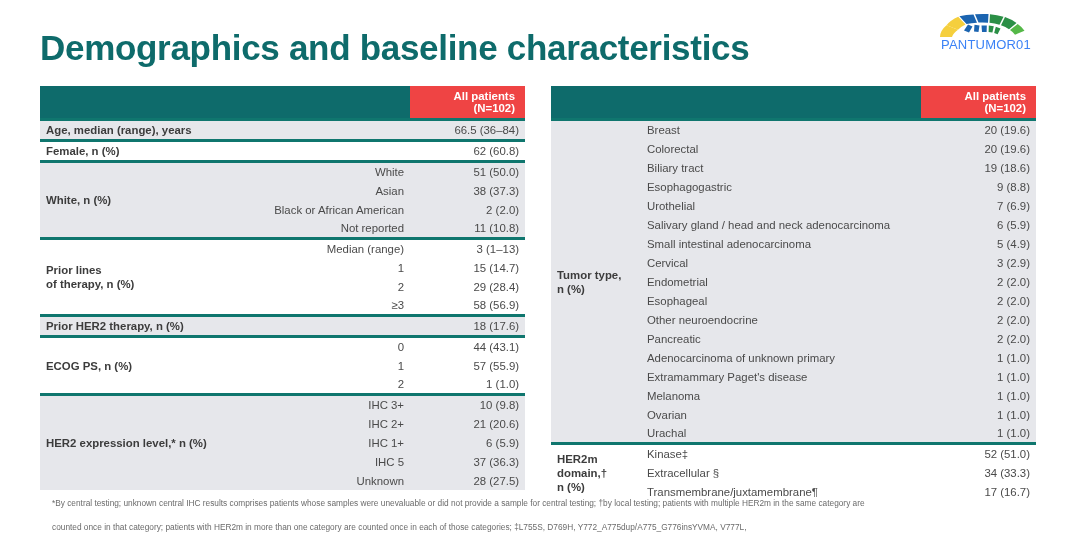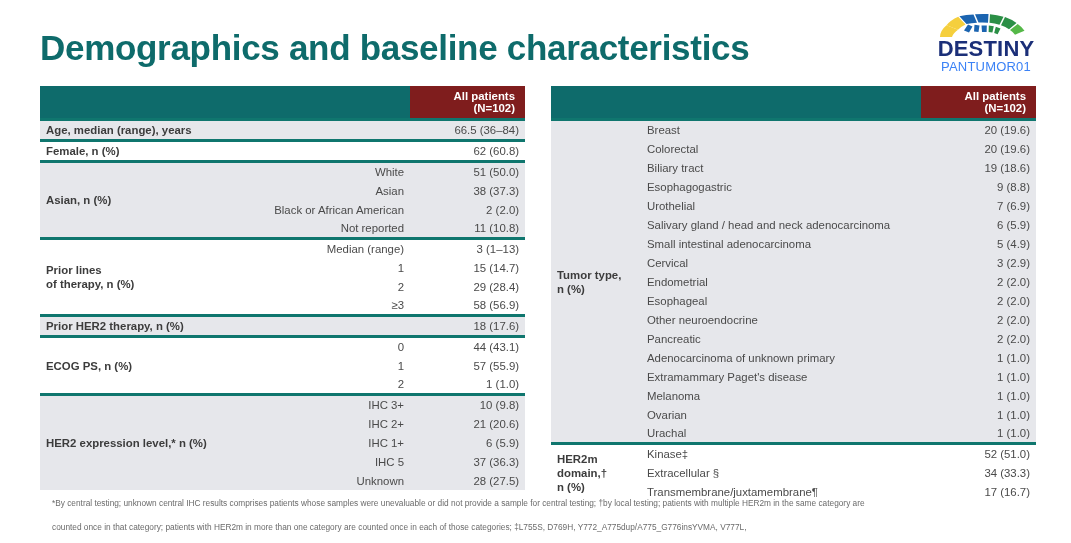--- a/index.html
+++ b/index.html
@@ -46,21 +46,21 @@
   .tbl {
     position: absolute;
     border-collapse: collapse;
     font-size: 11.4px;
     table-layout: fixed;
   }
   #table-left  { left: 40px;  top: 86px; width: 485px; }
   #table-right { left: 551px; top: 86px; width: 485px; }
 
   .tbl thead th {
-    background: #7f1d1d;
+    background: #ef4444;
     color: #ffffff;
     font-size: 11.4px;
     font-weight: bold;
     text-align: right;
     padding: 4px 10px 4px 6px;
     height: 19px;
     border: none;
   }
   .tbl thead th.blank { background: #0e6b6b; }
 
@@ -118,21 +118,20 @@
         <path d="M 31.7,-13.1 A 46,23 0 0 1 38.5,-6.2 L 29,-2.3 A 34,17 0 0 0 24,-7 Z" fill="#55b848"></path>
 
         <path d="M -22,-6.5 L -18,-12.5 L -13.5,-10.5 L -17,-4.6 Z" fill="#1b64b0"></path>
         <path d="M -11.5,-12.3 L -6.5,-11.6 L -7.5,-5 L -12,-5.4 Z" fill="#1b64b0"></path>
         <path d="M -4.5,-11.5 L 0.8,-11.6 L 0.6,-5 L -4,-5 Z" fill="#1b64b0"></path>
         <path d="M 2.8,-11.5 L 7.8,-10.8 L 6.4,-4.4 L 2.6,-5 Z" fill="#2b8f46"></path>
         <path d="M 9.8,-10.3 L 14.5,-8.6 L 11.6,-2.8 L 8.2,-4.1 Z" fill="#2b8f46"></path>
       </g>
     </svg>
   </div>
-  <div id="logo-word">DESTINY</div>
   <div id="logo-sub">PANTUMOR01</div>
 </div>
 
 <table class="tbl" id="table-left">
   <colgroup>
     <col style="width:205px">
       <col style="width:90px">
       <col style="width:75px">
       <col style="width:115px">
   </colgroup>
@@ -147,21 +146,21 @@
         <td class="lbl" rowspan="1">Age, median (range), years</td>
         <td class="sub sep-none" colspan="2"></td>
         <td class="val sep-none">66.5 (36–84)</td>
       </tr>
       <tr class="g-white grp-top">
         <td class="lbl" rowspan="1">Female, n (%)</td>
         <td class="sub sep-none" colspan="2"></td>
         <td class="val sep-none">62 (60.8)</td>
       </tr>
       <tr class="g-grey grp-top">
-        <td class="lbl" rowspan="4">Asian, n (%)</td>
+        <td class="lbl" rowspan="4">White, n (%)</td>
         <td class="sub sep-none" colspan="2">White</td>
         <td class="val sep-none">51 (50.0)</td>
       </tr>
       <tr class="g-grey">
         <td class="sub sep-inner" colspan="2">Asian</td>
         <td class="val sep-inner">38 (37.3)</td>
       </tr>
       <tr class="g-grey">
         <td class="sub sep-inner" colspan="2">Black or African American</td>
         <td class="val sep-inner">2 (2.0)</td>

